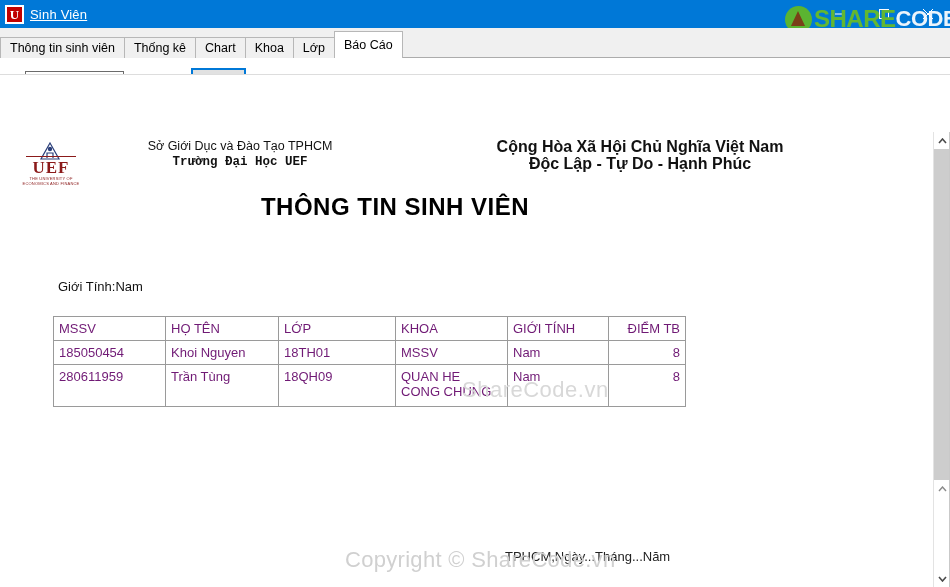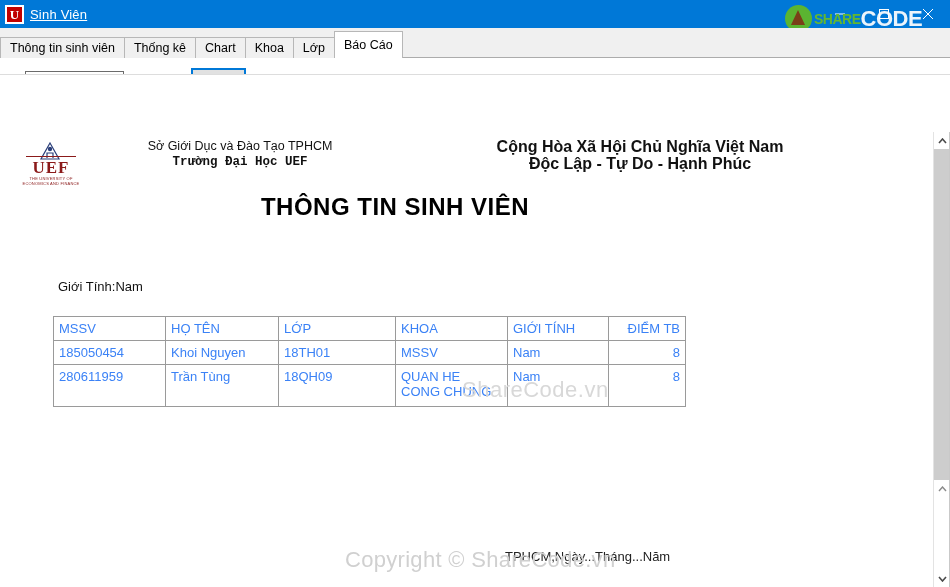--- a/index.html
+++ b/index.html
@@ -258,21 +258,21 @@
     position: absolute; left: 58px; top: 279px;
     font-size: 13px;
     color: #111;
   }
 
   
   .dtable {
     position: absolute; left: 53px; top: 316px;
     border-collapse: collapse;
     font-size: 13px;
-    color: #3b82f6;
+    color: #701a75;
     table-layout: fixed;
   }
   .dtable td, .dtable th {
     border: 1px solid #9a9a9a;
     padding: 4px 5px 4px 5px;
     vertical-align: top;
     text-align: left;
     font-weight: normal;
     height: 20px;
     line-height: 15px;
@@ -339,21 +339,21 @@
     border-left: 7px solid transparent;
     border-right: 7px solid transparent;
     border-bottom: 15px solid #7a3f18;
   }
   .wm-top .badge .hole {
     position: absolute; left: 9px; top: 14px;
     width: 9px; height: 9px; border-radius: 50%;
     background: #5bb431;
   }
   .wm-top .t1 {
-    font-size: 14px; font-weight: bold;
+    font-size: 24px; font-weight: bold;
     color: #63b731; letter-spacing: -0.5px;
   }
   .wm-top .t2 {
     font-size: 22px; font-weight: bold;
     color: #ffffff; letter-spacing: -0.5px;
     opacity: 0.92;
   }
   .wm-mid {
     position: absolute; left: 462px; top: 377px;
     font-size: 22px;

